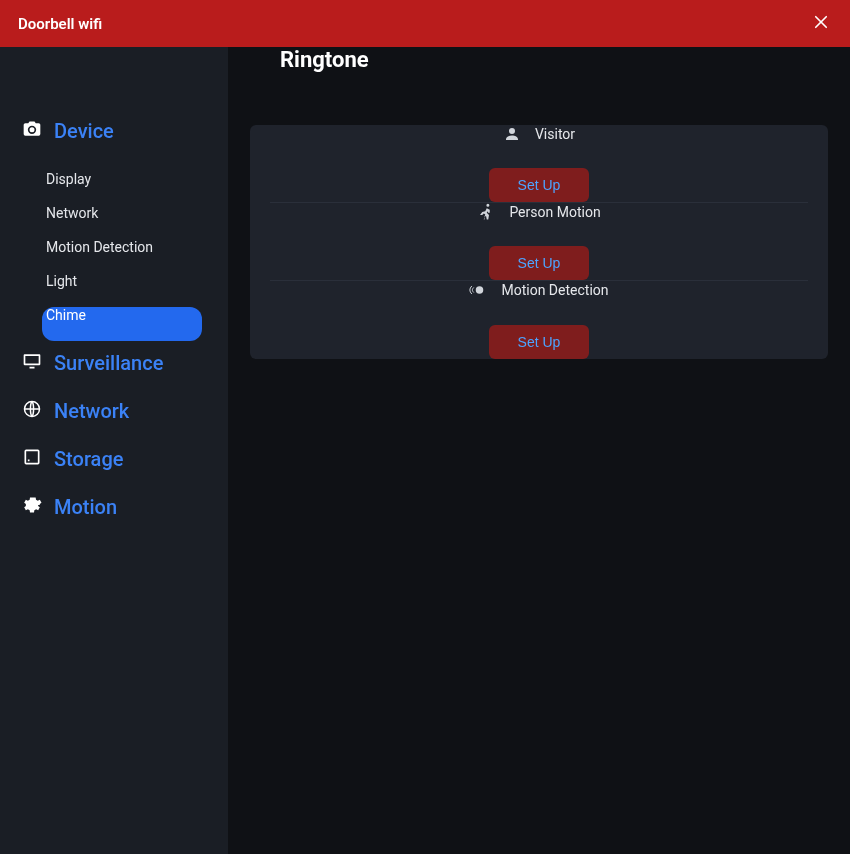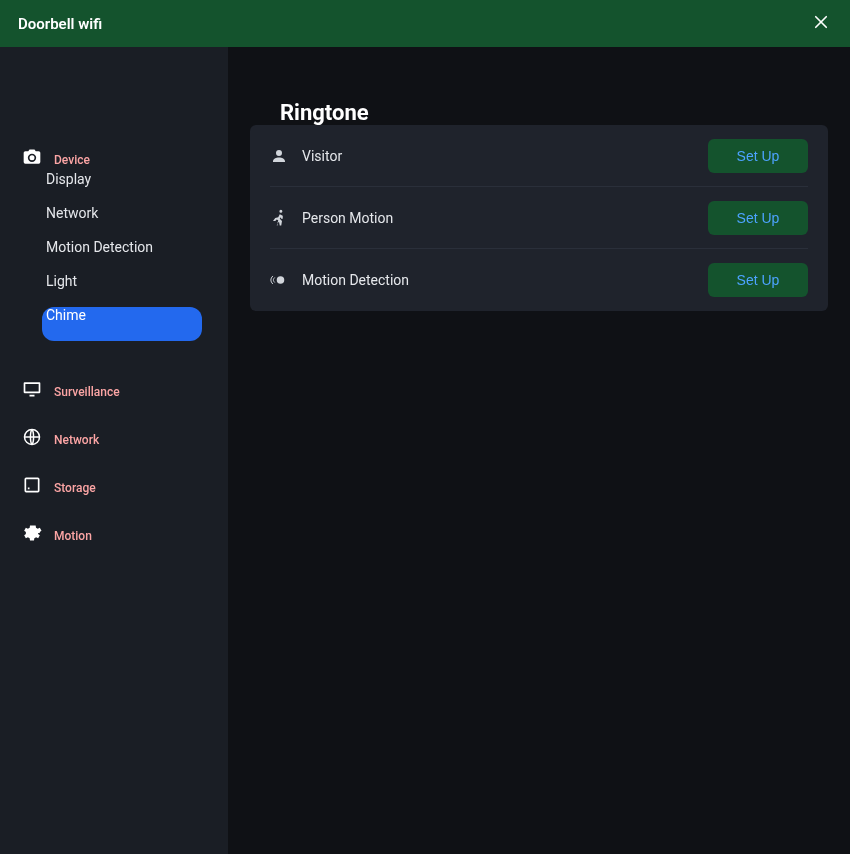--- a/index.html
+++ b/index.html
@@ -6,21 +6,21 @@
   html, body {
     width: 850px;
     height: 854px;
     font-family: -apple-system, BlinkMacSystemFont, "Segoe UI", Roboto, Arial, sans-serif;
     background: #0b0c0f;
     color: #e5e7eb;
     overflow: hidden;
   }
   .header {
     height: 47px;
-    background: #14532d;
+    background: #b91c1c;
     display: flex;
     align-items: center;
     justify-content: space-between;
     padding: 0 18px;
   }
   .header-title {
     color: #ffffff;
     font-size: 15px;
     font-weight: 600;
   }
@@ -40,26 +40,26 @@
   }
   .sidebar {
     width: 228px;
     background: #1a1e25;
     padding-top: 72px;
     display: flex;
     flex-direction: column;
   }
   .nav-section {
     display: flex;
-    align-items: flex-end;
+    align-items: flex-start;
     padding: 0 22px;
     height: 48px;
     cursor: pointer;
-    color: #fca5a5;
-    font-size: 12px;
+    color: #3b82f6;
+    font-size: 20px;
     font-weight: 500;
   }
   .nav-section .icon {
     width: 20px;
     height: 20px;
     margin-right: 12px;
     display: flex;
     align-items: center;
     justify-content: center;
     color: #ffffff;
@@ -87,21 +87,21 @@
   }
   .main {
     flex: 1;
     background: #0f1115;
     padding: 0 22px;
     display: flex;
     flex-direction: column;
   }
   .page-head {
     display: flex;
-    align-items: flex-end;
+    align-items: flex-start;
     height: 78px;
     gap: 10px;
     color: #ffffff;
     font-size: 22px;
     font-weight: 700;
   }
   .back-btn {
     width: 20px;
     height: 20px;
     display: flex;
@@ -112,41 +112,42 @@
   }
   .panel {
     background: #1f232c;
     border-radius: 6px;
     padding: 0 20px;
   }
   .row {
     display: flex;
     align-items: center;
     justify-content: space-between;
-    height: 62px;
+    height: 78px;
     border-bottom: 1px solid #2a2f3a;
+    flex-direction: column;
   }
   .row:last-child { border-bottom: none; }
   .row-left {
     display: flex;
     align-items: center;
     gap: 14px;
     font-size: 14px;
     color: #e5e7eb;
   }
   .row-icon {
     width: 18px;
     height: 18px;
     display: flex;
     align-items: center;
     justify-content: center;
     color: #d1d5db;
   }
   .setup-btn {
-    background: #14532d;
+    background: #7f1d1d;
     color: #4da3ff;
     font-size: 14px;
     border: none;
     border-radius: 6px;
     height: 34px;
     width: 100px;
     cursor: pointer;
   }
 
   

